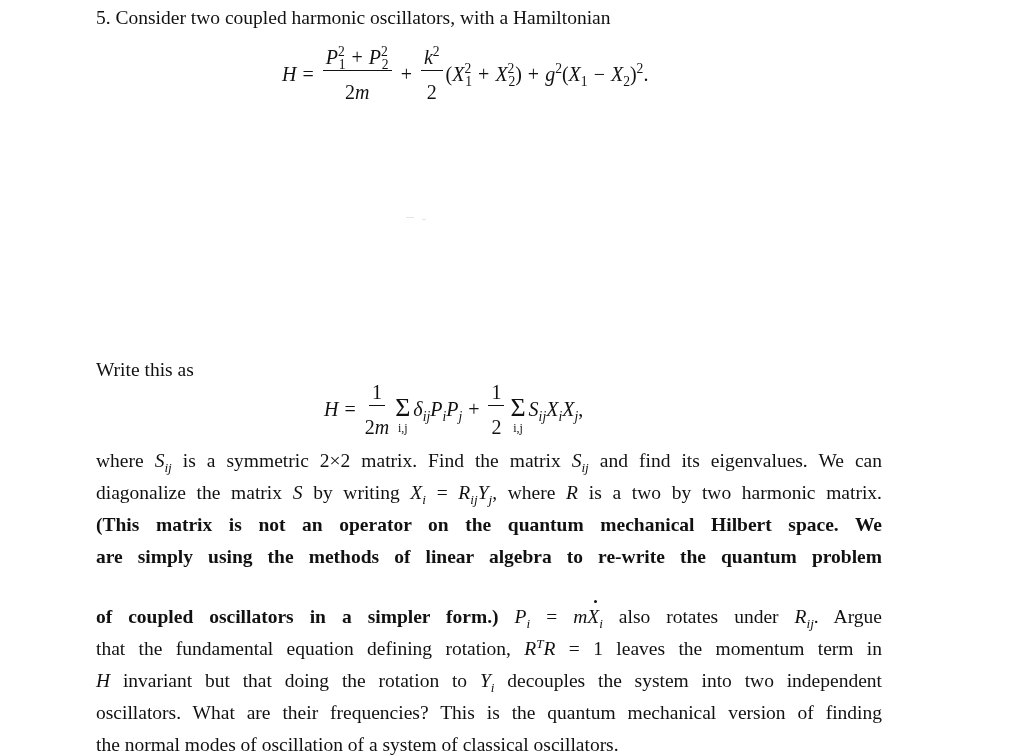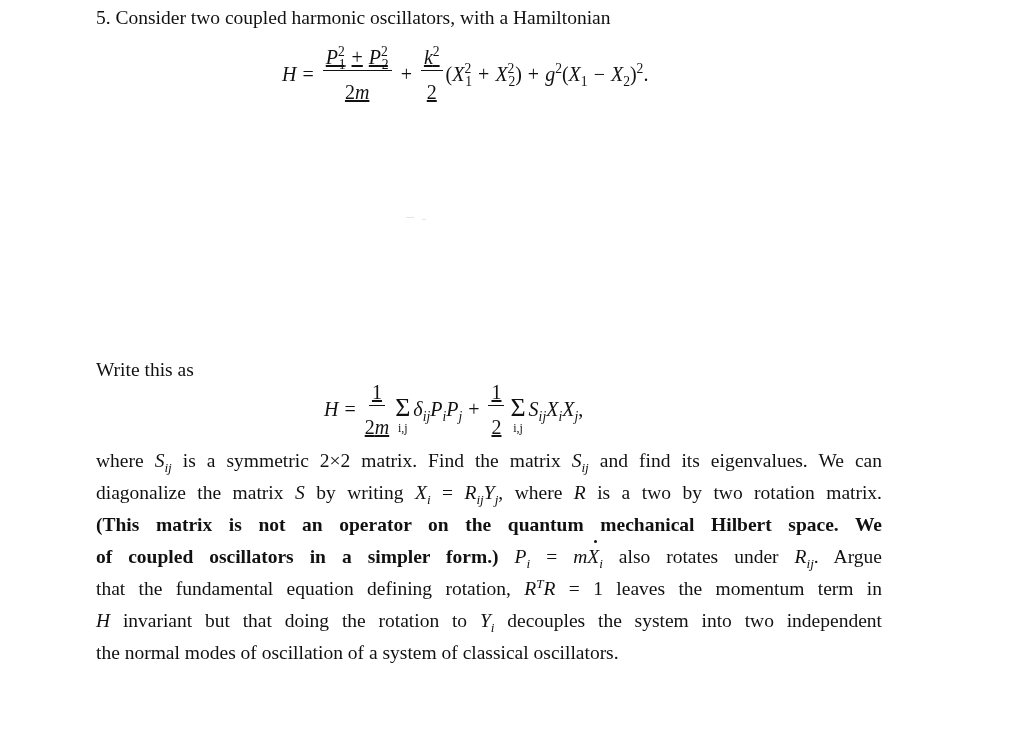--- a/index.html
+++ b/index.html
@@ -61,21 +61,20 @@
       white-space: nowrap;
     }
     .eq1 { left: 282px; top: 44px; height: 60px; }
     .eq2 { left: 324px; top: 378px; height: 62px; }
     .frac {
       display: inline-flex;
       flex-direction: column;
       align-items: center;
       vertical-align: middle;
       margin: 0 3px;
-      text-decoration: underline;
     }
     .frac .num {
       padding: 0 3px 2px 3px;
       border-bottom: 1.3px solid #111;
       line-height: 22px;
     }
     .frac .den {
       padding-top: 10px;
       line-height: 22px;
     }
@@ -170,28 +169,30 @@
       <span class="lim">i,j</span>
     </span>
     <span class="math">S<sub>ij</sub>X<sub>i</sub>X<sub>j</sub><span class="rm">,</span></span>
   </div>
 
   <div class="para" style="top:445px;">
     <div style="text-align-last: justify;">
       <span>where </span><span class="math">S<sub>ij</sub></span><span> is a symmetric 2×2 matrix. Find the matrix </span><span class="math">S<sub>ij</sub></span><span> and find its eigenvalues. We can</span>
     </div>
     <div style="text-align-last: justify;">
-      <span>diagonalize the matrix </span><span class="math">S</span><span> by writing </span><span class="math">X<sub>i</sub></span><span> = </span><span class="math">R<sub>ij</sub>Y<sub>j</sub></span><span>, where </span><span class="math">R</span><span> is a two by two rotation matrix.</span>
+      <span>diagonalize the matrix </span><span class="math">S</span><span> by writing </span><span class="math">X<sub>i</sub></span><span> = </span><span class="math">R<sub>ij</sub>Y<sub>j</sub></span><span>, where </span><span class="math">R</span><span> is a two by two harmonic matrix.</span>
     </div>
     <div class="b" style="text-align-last: justify;">(This matrix is not an operator on the quantum mechanical Hilbert space. We</div>
-    <div style="text-align-last: justify;">
+    <div class="b" style="text-align-last: justify;">are simply using the methods of linear algebra to re-write the quantum problem</div>
+    <div style="text-align-last: justify; margin-top: 28px;">
       <span class="b">of coupled oscillators in a simpler form.)</span> <span class="math">P<sub>i</sub></span><span> = </span><span class="math">m<span class="dot-x">X</span><sub>i</sub></span><span> also rotates under </span><span class="math">R<sub>ij</sub></span><span>. Argue</span>
     </div>
     <div style="text-align-last: justify;">
       <span>that the fundamental equation defining rotation, </span><span class="math">R<sup>T</sup>R</span><span> = 1</span><span> leaves the momentum term in</span>
     </div>
     <div style="text-align-last: justify;">
       <span class="math">H</span><span> invariant but that doing the rotation to </span><span class="math">Y<sub>i</sub></span><span> decouples the system into two independent</span>
     </div>
+    <div style="text-align-last: justify;">oscillators. What are their frequencies? This is the quantum mechanical version of finding</div>
     <div>the normal modes of oscillation of a system of classical oscillators.</div>
   </div>
 
 </div>
 
 </body></html>

